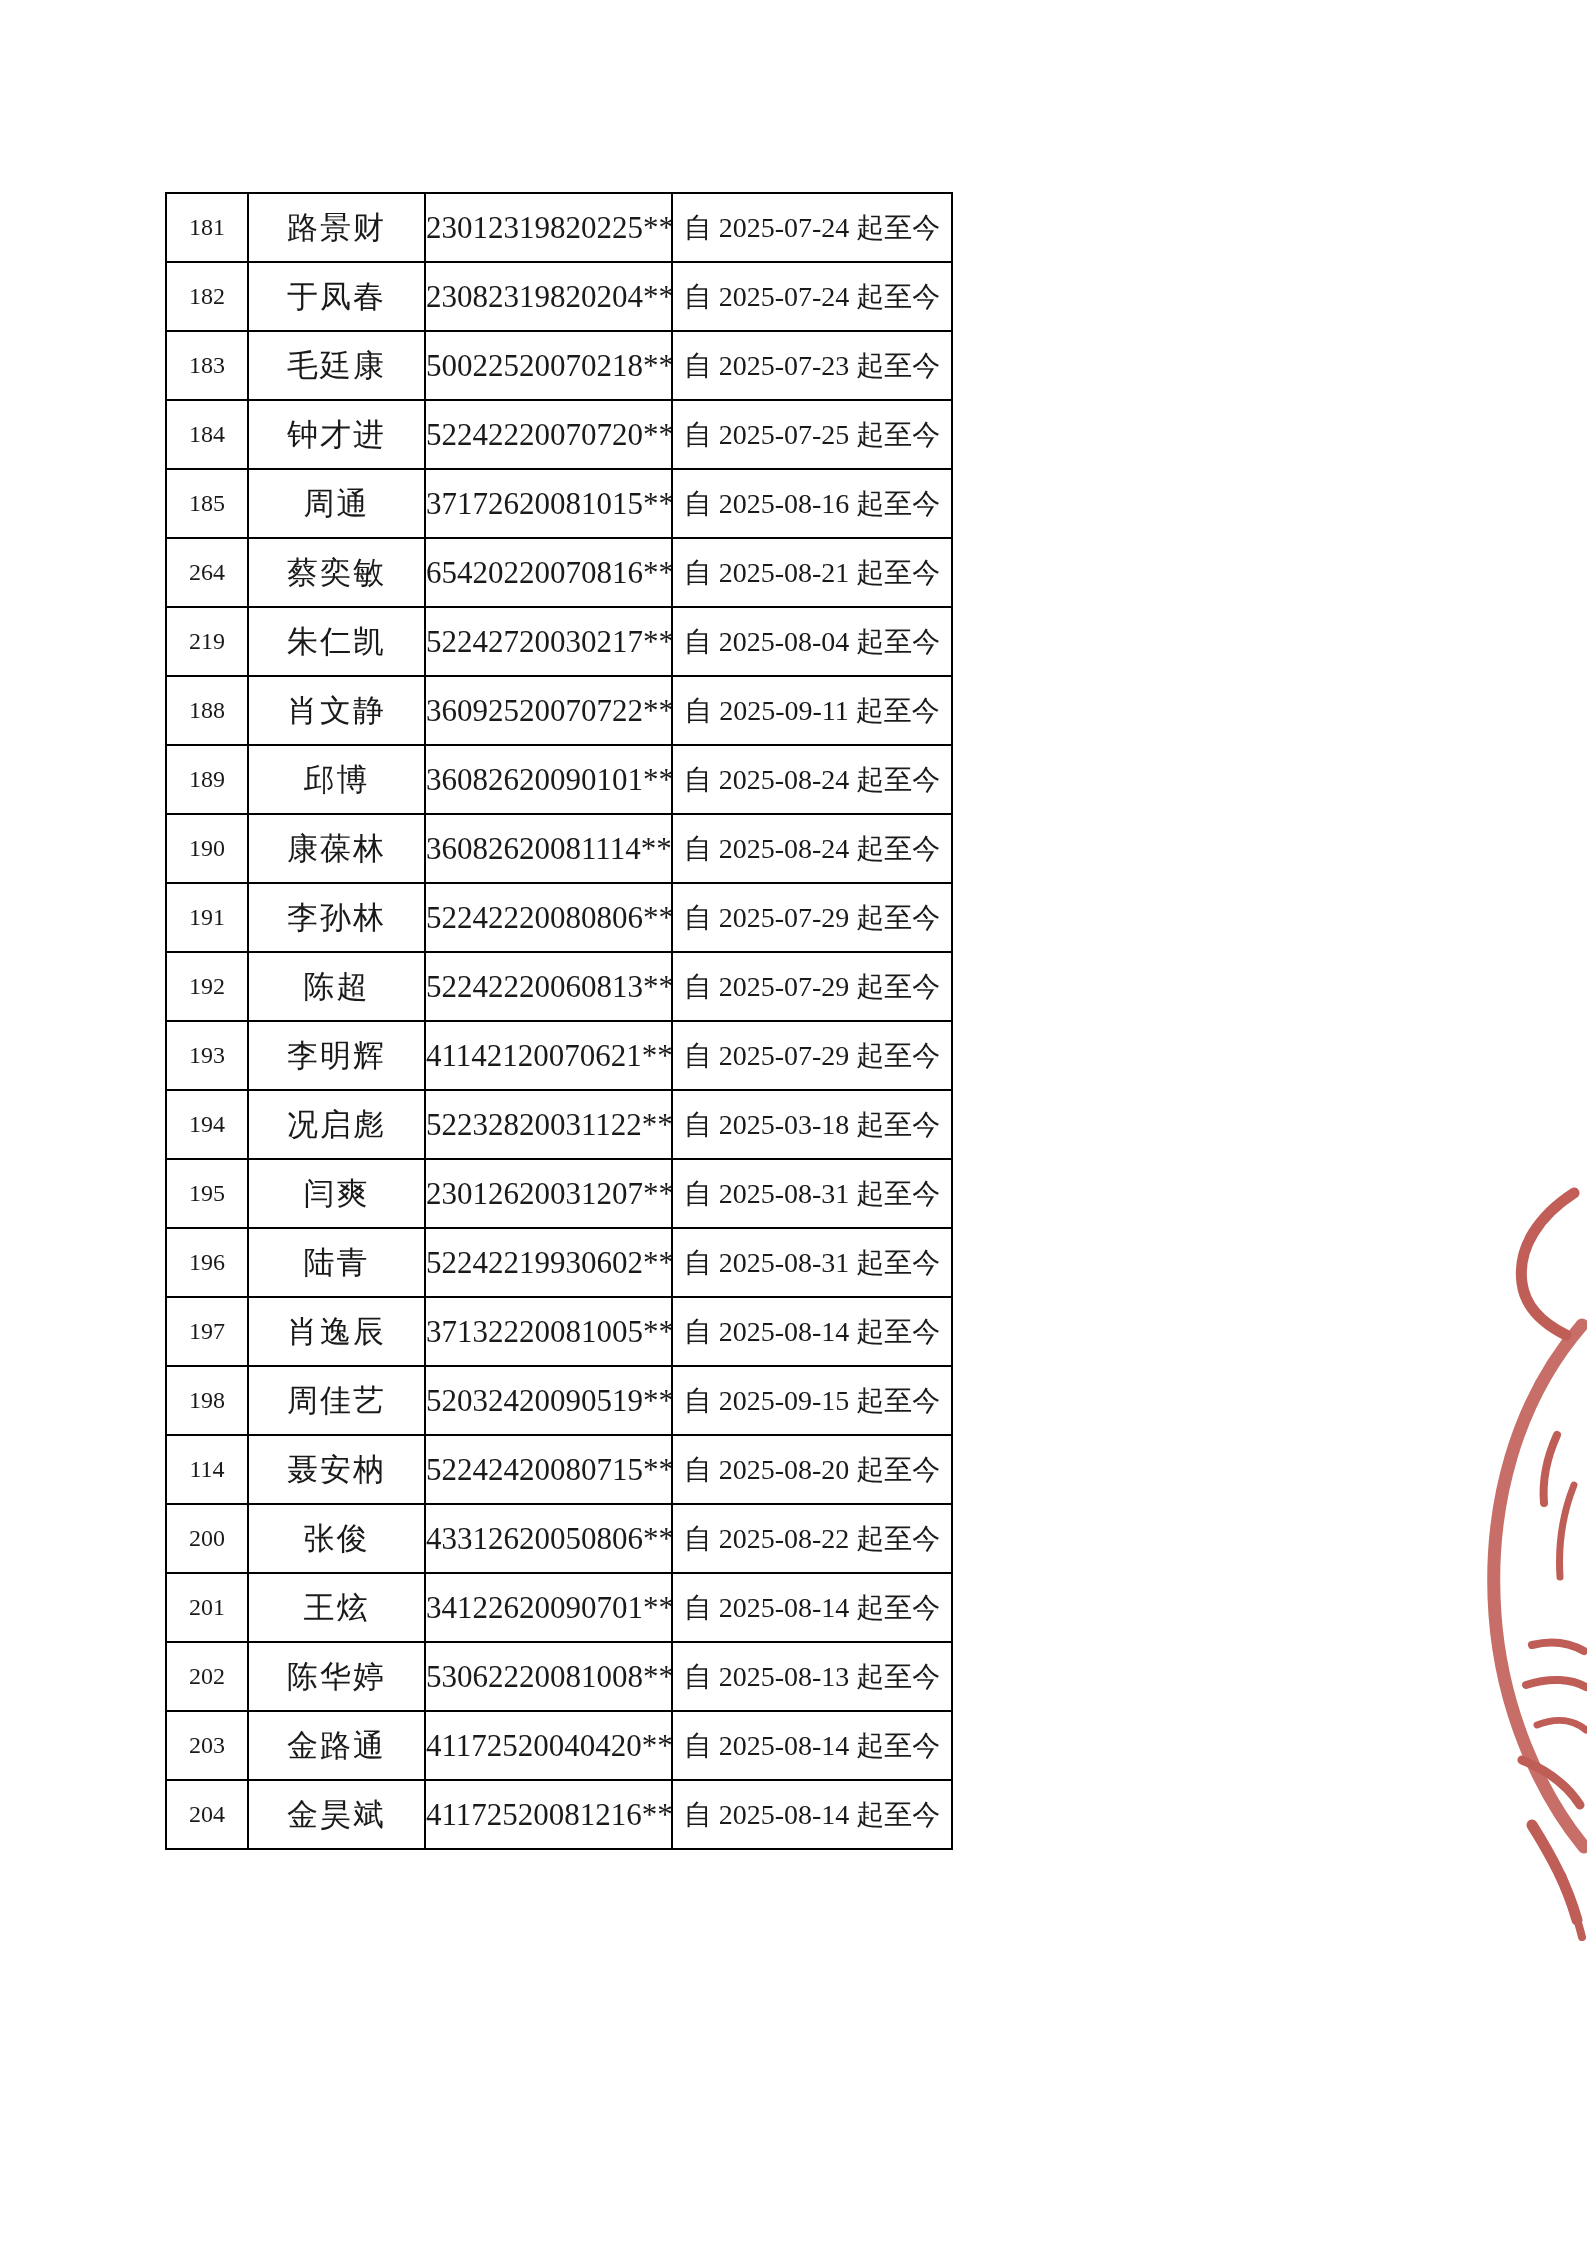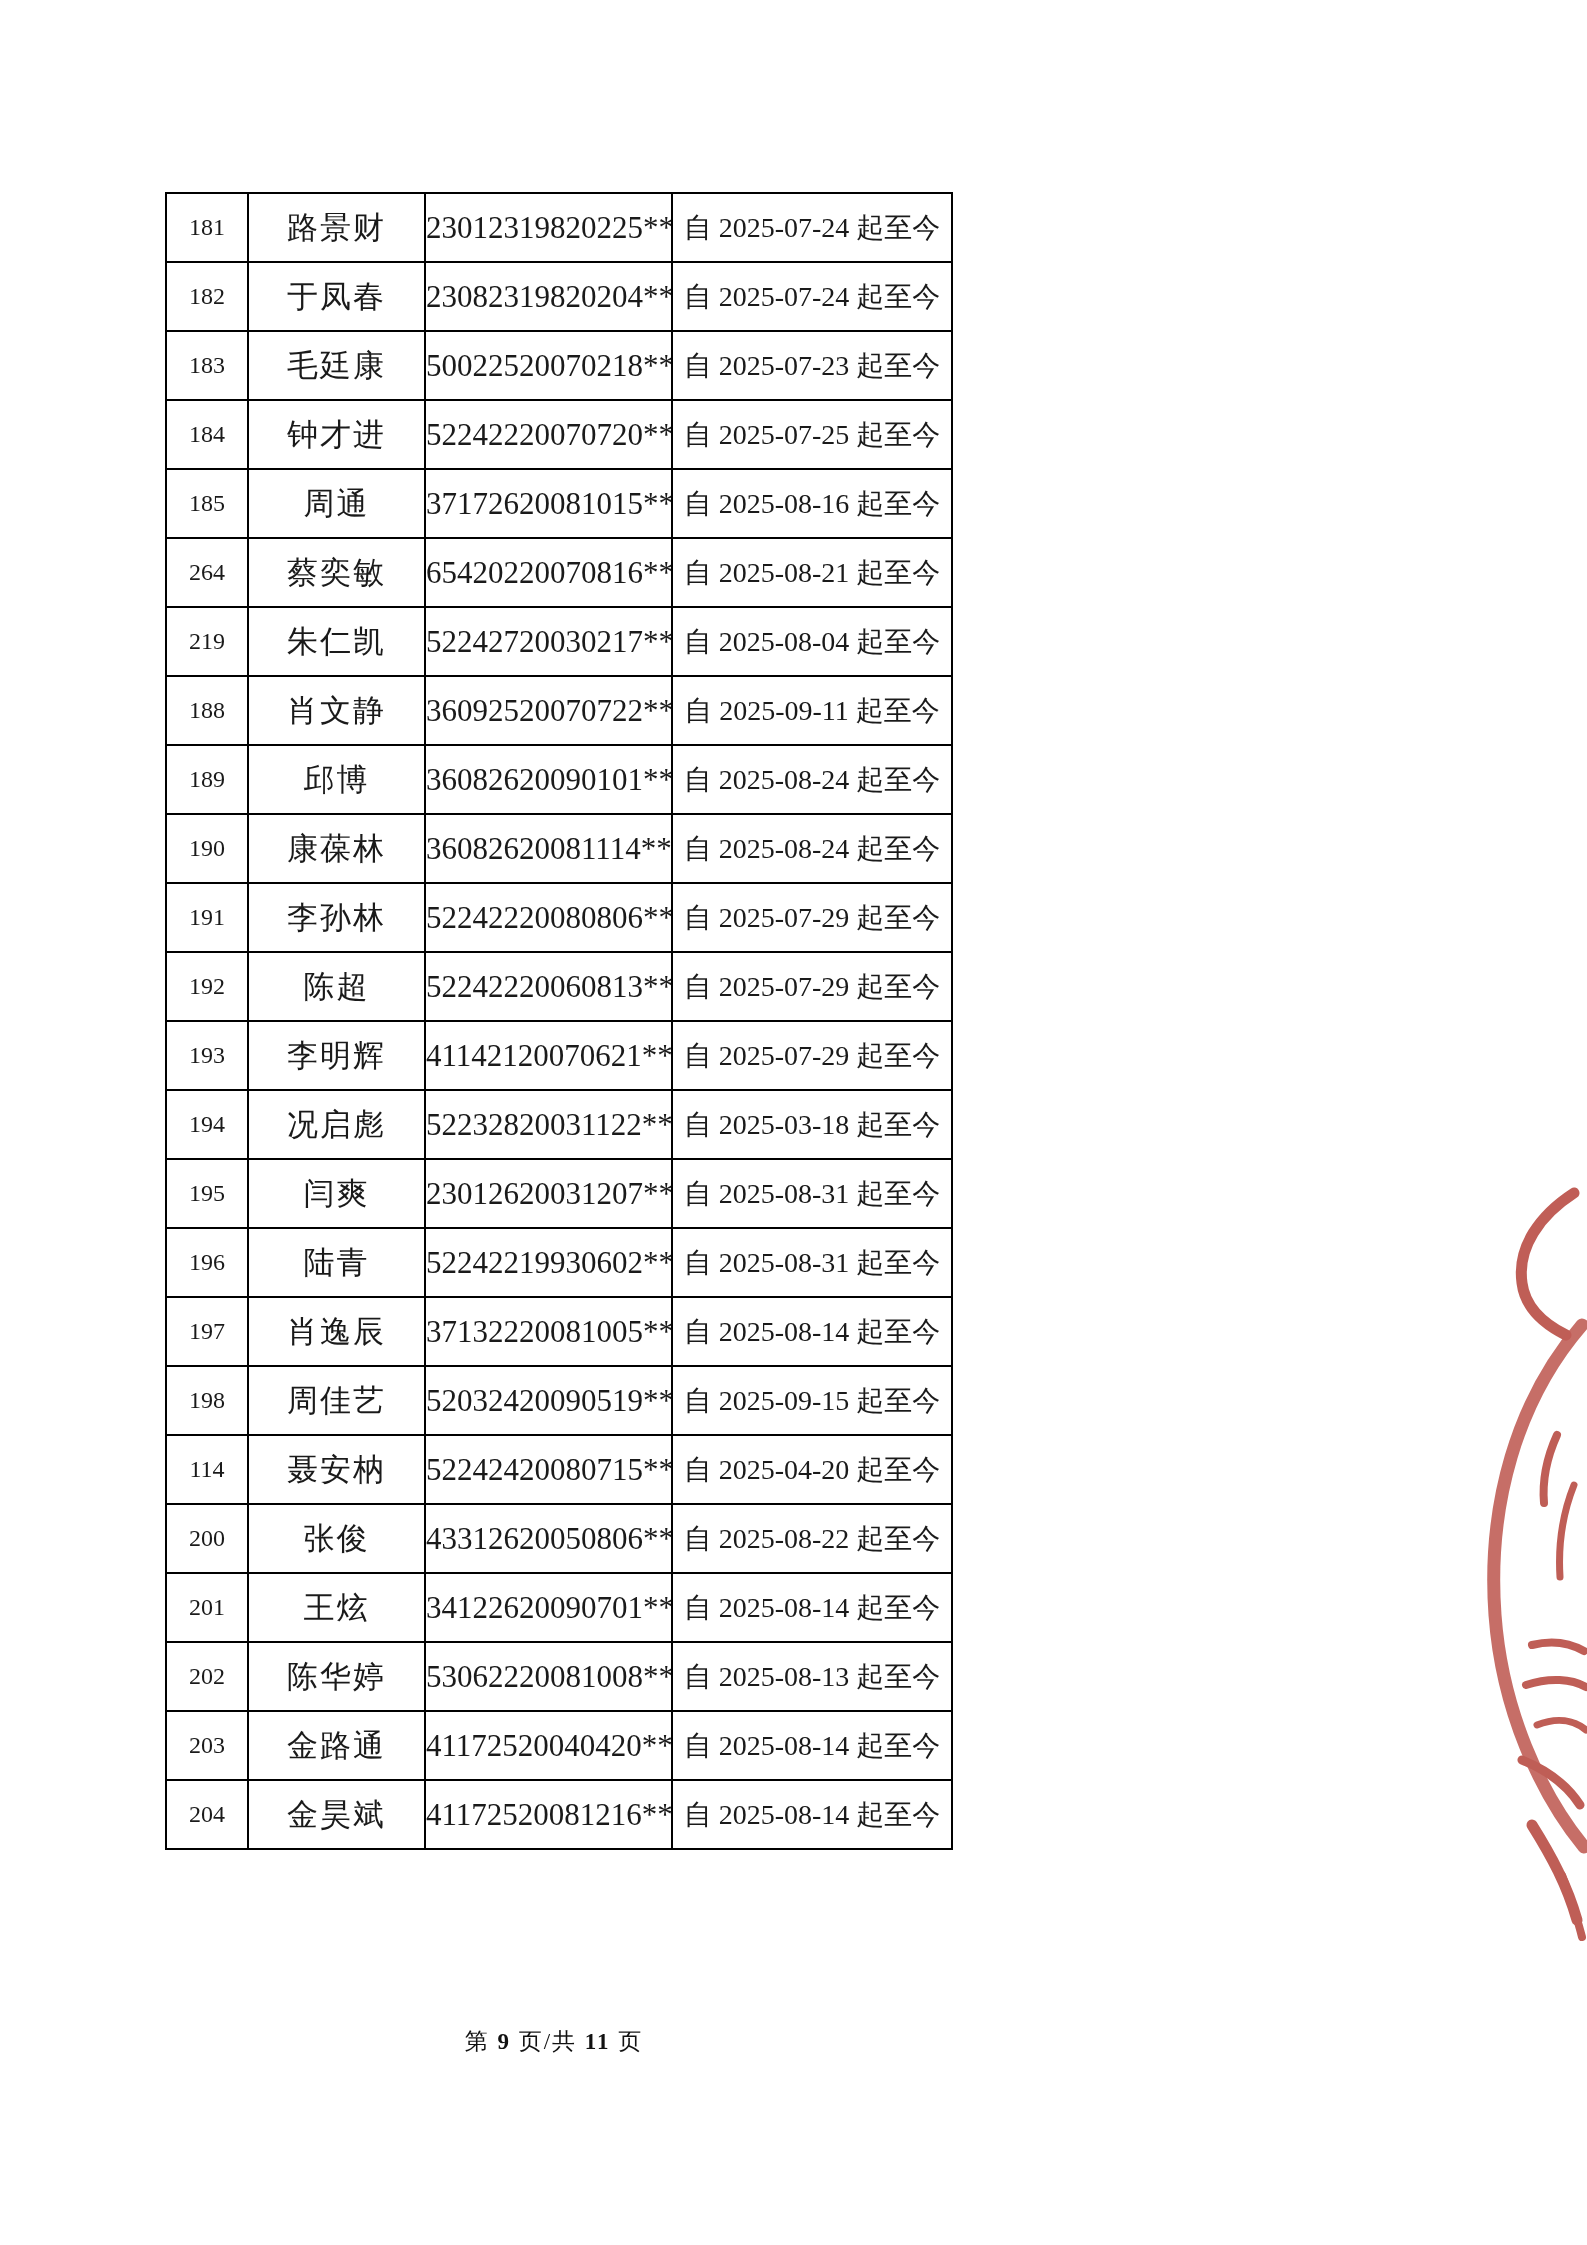--- a/index.html
+++ b/index.html
@@ -187,21 +187,21 @@
       <td class="c-no">198</td>
       <td class="c-name">周佳艺</td>
       <td class="c-id">52032420090519****</td>
       <td class="c-per">自 2025-09-15 起至今</td>
     </tr>
 
     <tr>
       <td class="c-no">114</td>
       <td class="c-name">聂安枘</td>
       <td class="c-id">52242420080715****</td>
-      <td class="c-per">自 2025-04-20 起至今</td>
+      <td class="c-per">自 2025-08-20 起至今</td>
     </tr>
 
     <tr>
       <td class="c-no">200</td>
       <td class="c-name">张俊</td>
       <td class="c-id">43312620050806****</td>
       <td class="c-per">自 2025-08-22 起至今</td>
     </tr>
 
     <tr>
@@ -227,21 +227,20 @@
 
     <tr>
       <td class="c-no">204</td>
       <td class="c-name">金昊斌</td>
       <td class="c-id">41172520081216****</td>
       <td class="c-per">自 2025-08-14 起至今</td>
     </tr>
   </tbody>
   </table>
 
-  <div class="footer"><span>第</span> <b>9</b> <span>页/共</span> <b>11</b> <span>页</span></div>
 
   <svg class="seal" viewBox="0 0 125 760" xmlns="http://www.w3.org/2000/svg">
     <g fill="none" stroke="#b23b32" stroke-linecap="round" opacity="0.82">
       <path d="M112,8 C78,30 55,62 60,98 C63,122 80,138 104,150" stroke-width="11"></path>
       <path d="M120,140 C55,215 25,320 33,430 C40,525 78,608 122,662" stroke-width="13" opacity="0.9"></path>
       <path d="M95,250 C85,272 80,294 82,318" stroke-width="8"></path>
       <path d="M112,300 C100,330 96,360 98,392" stroke-width="7"></path>
       <path d="M70,460 C90,455 108,458 122,466" stroke-width="8"></path>
       <path d="M64,500 C88,492 110,494 124,502" stroke-width="8"></path>
       <path d="M75,540 C95,532 112,535 124,545" stroke-width="7"></path>

